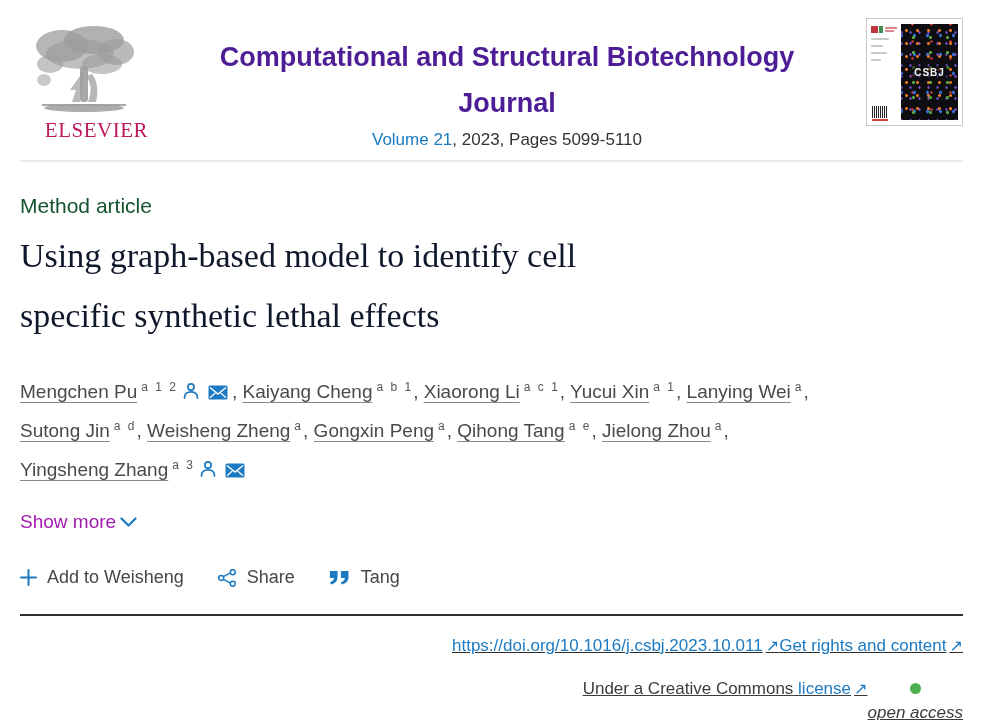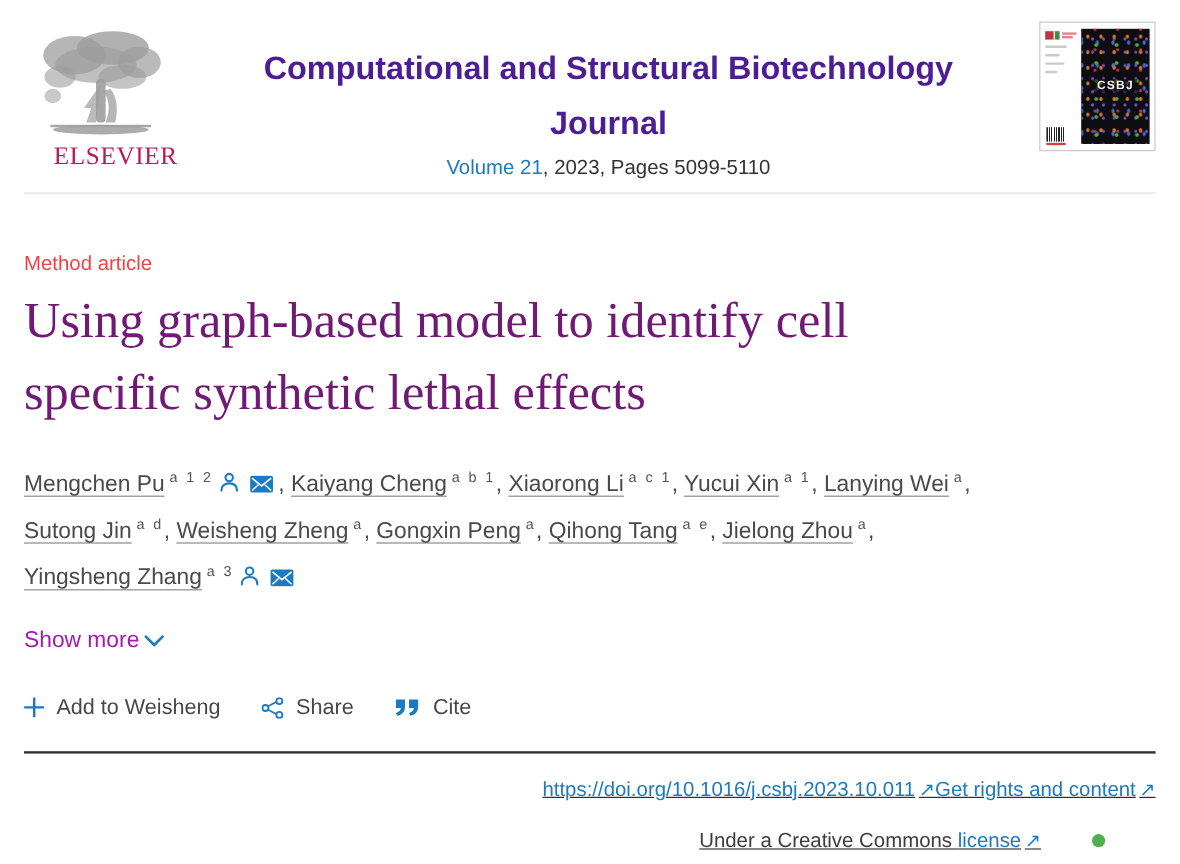--- a/index.html
+++ b/index.html
@@ -62,24 +62,24 @@
   .cover-csbj {
     position:absolute; top:50%; left:50%; transform:translate(-50%,-50%);
     color:#f2f2f2; font-weight:bold; font-size:10px; letter-spacing:1px;
     background:rgba(10,10,14,0.55); padding:1px 3px;
   }
 
   .divider-light { height:2px; background:#ebebeb; margin-top:0; }
   .divider-dark  { height:2px; background:#2f2f2f; margin-top:26px; }
 
   
-  .article-type { margin-top:48px; font-size:17px; color:#ef4444; }
+  .article-type { margin-top:32px; font-size:21px; color:#14532d; }
   h1.title {
     margin-top:8px; font-family:"Liberation Serif","DejaVu Serif",serif;
-    font-weight:400; font-size:42px; line-height:60px; color:#701a75;
+    font-weight:400; font-size:34px; line-height:60px; color:#0f172a;
   }
   h1.title span { display:block; }
 
   
   .authors { margin-top:26px; font-size:19px; line-height:39px; color:#4a4a4a; max-width:935px; }
   .author { white-space:nowrap; cursor:pointer;text-align:right; }
   .a-underline {
     text-decoration:underline; text-decoration-color:#8a8a8a;
     text-underline-offset:4px; text-decoration-thickness:1px;
   }
@@ -212,21 +212,21 @@
         <circle cx="3.2" cy="9" r="2.5" fill="#fff" stroke="#1b7ac1" stroke-width="1.5"></circle>
         <circle cx="14.8" cy="14.8" r="2.5" fill="#fff" stroke="#1b7ac1" stroke-width="1.5"></circle>
       </svg>
       <span>Share</span>
     </div>
     <div class="tool-item">
       <svg width="22" height="16" viewBox="0 0 22 16">
         <path fill="#1b7ac1" d="M1 1 h8 v6 c0 4.6-2.6 7.2-7 8.2 l-0.9-2.4 c2.6-0.8 4-2.2 4.2-4.3 H1 Z" transform="scale(0.95)"></path>
         <path fill="#1b7ac1" d="M12.5 1 h8 v6 c0 4.6-2.6 7.2-7 8.2 l-0.9-2.4 c2.6-0.8 4-2.2 4.2-4.3 h-4.3 Z" transform="scale(0.95)"></path>
       </svg>
-      <span>Cite</span>
+      <span>Tang</span>
     </div>
   </div>
 
   <div class="divider-dark"></div>
 
   <div class="foot-row r1">
     <a class="link">
       <span>https://doi.org/10.1016/j.csbj.2023.10.011</span><span class="ext-arrow">↗</span>
     </a>
     <a class="link">

